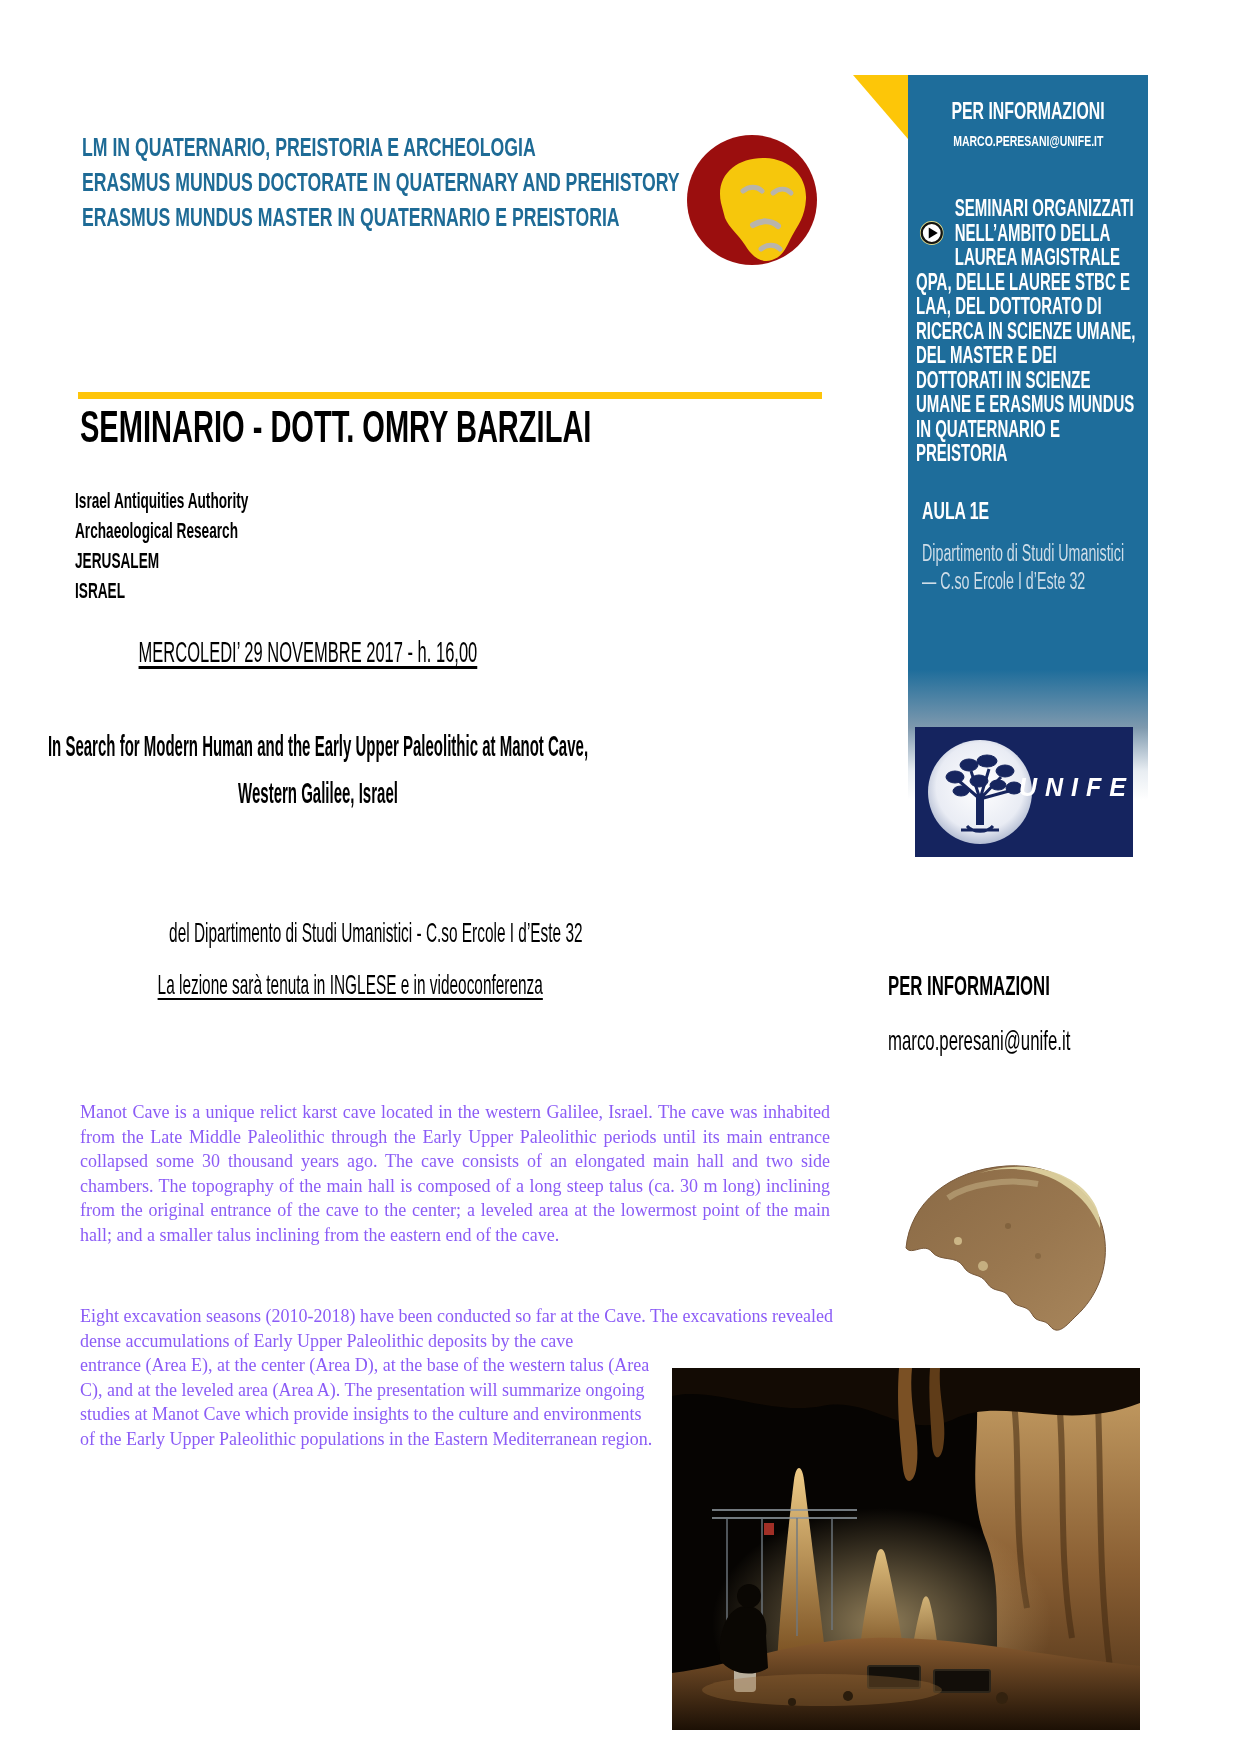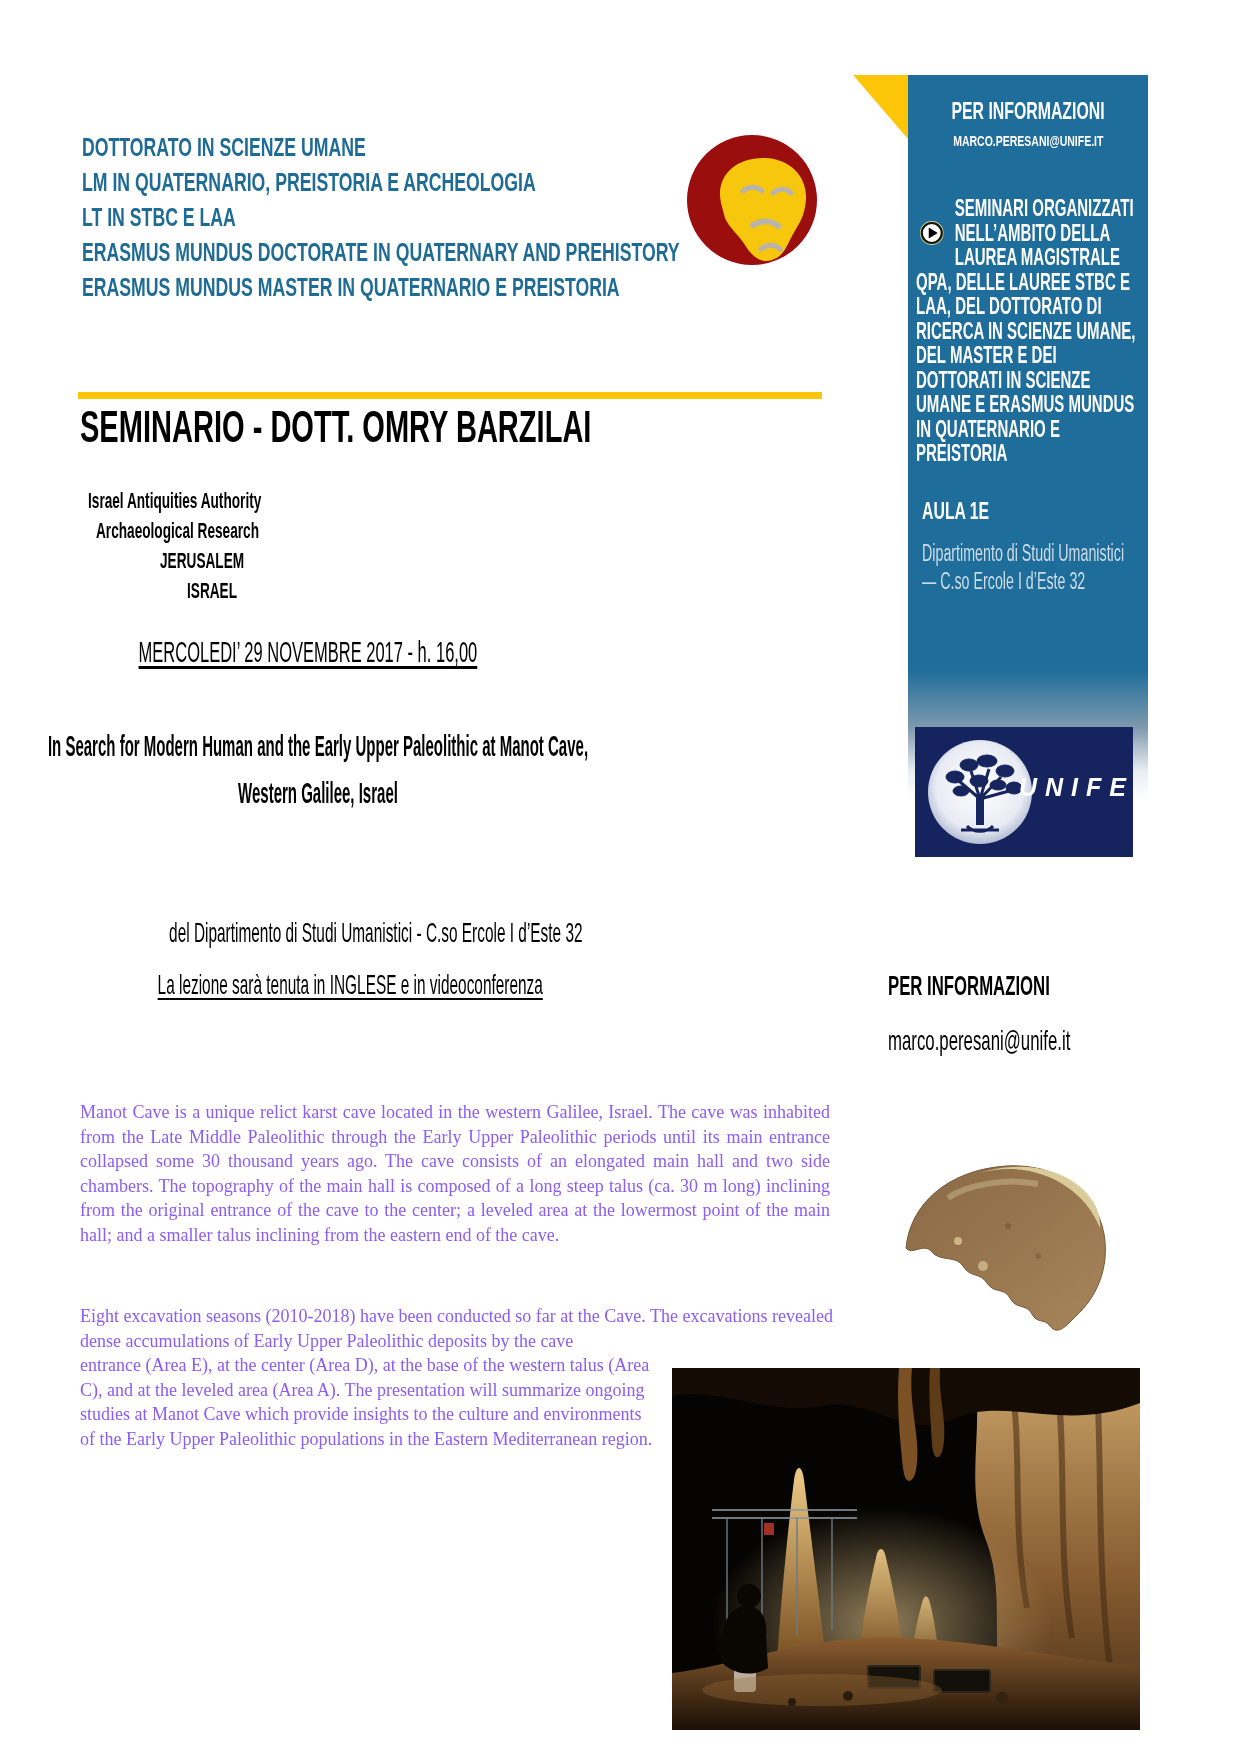--- a/index.html
+++ b/index.html
@@ -32,23 +32,21 @@
               letter-spacing:8px;font-family:"Liberation Sans",sans-serif;}
   .yellow-rule{position:absolute;left:78px;top:392px;width:744px;height:7px;background:#fec50a;}
   .u{text-decoration:underline;text-underline-offset:4px;}
 </style>
 </head>
 <body>
 
 <div class="page">
 
   <div class="abs" style="left:82px;top:130px;">
-    <div class="hdr-line"><span class="cond ol" style="transform:scaleX(0.68);">DOTTORATO IN SCIENZE UMANE</span></div>
     <div class="hdr-line"><span class="cond ol" style="transform:scaleX(0.68);">LM IN QUATERNARIO, PREISTORIA E ARCHEOLOGIA</span></div>
-    <div class="hdr-line"><span class="cond ol" style="transform:scaleX(0.68);">LT IN STBC E LAA</span></div>
     <div class="hdr-line"><span class="cond ol" style="transform:scaleX(0.68);">ERASMUS MUNDUS DOCTORATE IN QUATERNARY AND PREHISTORY</span></div>
     <div class="hdr-line"><span class="cond ol" style="transform:scaleX(0.68);">ERASMUS MUNDUS MASTER IN QUATERNARIO E PREISTORIA</span></div>
   </div>
 
   <svg class="abs" style="left:685px;top:133px;" width="134" height="134" viewBox="0 0 134 134">
     <circle cx="67" cy="67" r="65" fill="#9b0e0e"></circle>
     <path d="M36 70 C30 42 52 24 80 25 C106 26 122 44 121 66 C120 84 113 92 107 103
              C101 114 99 123 87 127 C75 131 66 122 60 112 C54 102 44 95 40 85 Z" fill="#f6c70c"></path>
     <path d="M58 58 C64 53 72 53 77 58" stroke="#b9b4ab" stroke-width="5" fill="none" stroke-linecap="round"></path>
     <path d="M88 60 C94 55 101 55 106 60" stroke="#b9b4ab" stroke-width="5" fill="none" stroke-linecap="round"></path>
@@ -113,21 +111,21 @@
     </svg>
     <span class="unife-text">UNIFE</span>
   </div>
 
   <div class="yellow-rule"></div>
 
   <div class="abs" style="left:80px;top:402px;">
     <span class="cond ol" style="font-size:44px;color:#000;transform:scaleX(0.66);">SEMINARIO - DOTT. OMRY BARZILAI</span>
   </div>
 
-  <div class="abs" style="left:88px;top:487px;line-height:28px;text-align:center;">
+  <div class="abs" style="left:75px;top:487px;line-height:28px;">
     <div><span class="cond ol" style="font-size:22px;transform:scaleX(0.62);">Israel Antiquities Authority</span></div>
     <div><span class="cond ol" style="font-size:22px;transform:scaleX(0.62);">Archaeological Research</span></div>
     <div><span class="cond ol" style="font-size:22px;transform:scaleX(0.62);">JERUSALEM</span></div>
     <div><span class="cond ol" style="font-size:22px;transform:scaleX(0.62);">ISRAEL</span></div>
   </div>
 
   <div class="center-wrap" style="top:635px;">
     <span class="condl oc u" style="font-size:30px;transform:scaleX(0.55);">MERCOLEDI’ 29 NOVEMBRE 2017 - h. 16,00</span>
   </div>
 

